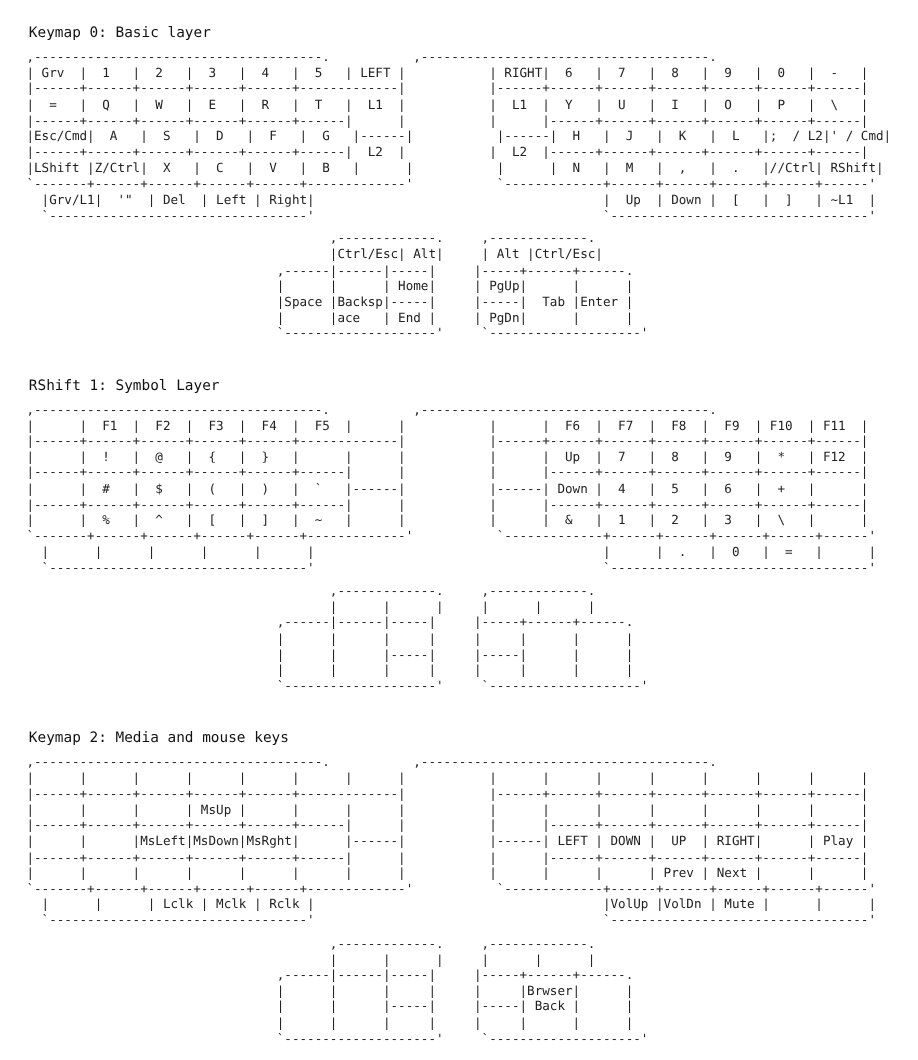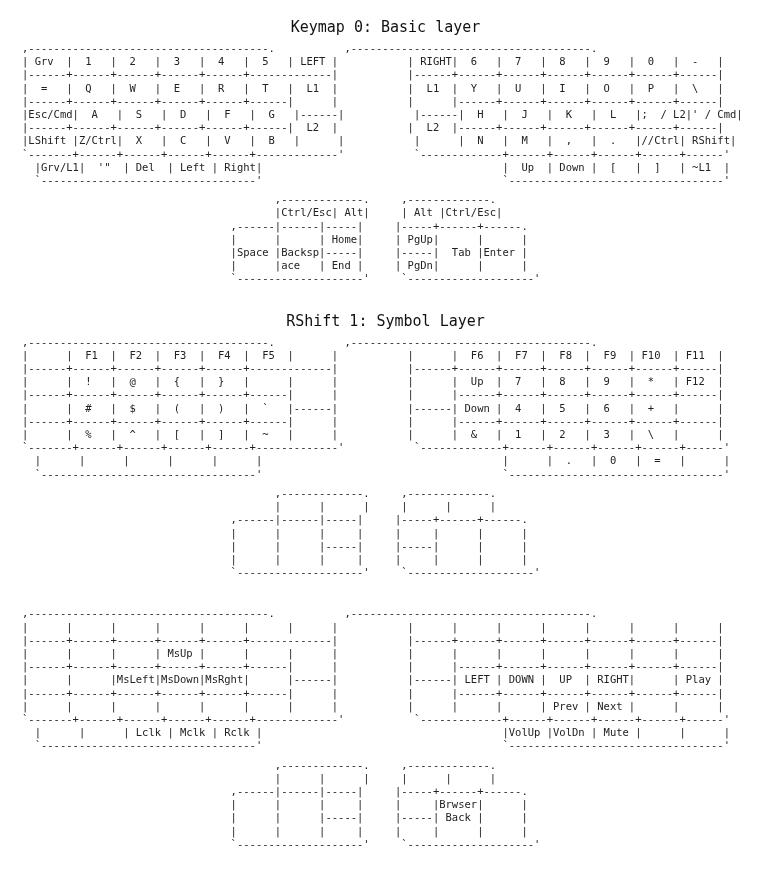--- a/index.html
+++ b/index.html
@@ -17,26 +17,25 @@
     position: relative;
     width: 765px;
     height: 883px;
     box-sizing: border-box;
     padding: 20px 18px 10px 22px;
   }
   .layer {
     margin-bottom: 14px;
   }
   .layer-title {
-    font-size: 15px;
+    font-size: 12px;
     line-height: 14px;
     margin: 0 0 8px 2px;
     white-space: pre;
     color: #111;
-    text-align: center;
   }
   .ascii {
     font-family: "DejaVu Sans Mono", monospace;
     font-size: 10.5px;
     line-height: 13.2px;
     white-space: pre;
     color: #222;
     margin: 0;
     letter-spacing: 0px;
   }
@@ -93,20 +92,21 @@
                                  ,------|------|-----|     |-----+------+------.
                                  |      |      |     |     |     |      |      |
                                  |      |      |-----|     |-----|      |      |
                                  |      |      |     |     |     |      |      |
                                  `--------------------'     `--------------------'</pre>
   </section>
 
   <div class="spacer-md"></div>
 
   <section class="layer layer-2">
+    <div class="layer-title">Keymap 2: Media and mouse keys</div>
     <pre class="ascii">,--------------------------------------.           ,--------------------------------------.
 |      |      |      |      |      |      |      |           |      |      |      |      |      |      |      |
 |------+------+------+------+------+-------------|           |------+------+------+------+------+------+------|
 |      |      |      | MsUp |      |      |      |           |      |      |      |      |      |      |      |
 |------+------+------+------+------+------|      |           |      |------+------+------+------+------+------|
 |      |      |MsLeft|MsDown|MsRght|      |------|           |------| LEFT | DOWN |  UP  | RIGHT|      | Play |
 |------+------+------+------+------+------|      |           |      |------+------+------+------+------+------|
 |      |      |      |      |      |      |      |           |      |      |      | Prev | Next |      |      |
 `-------+------+------+------+------+-------------'           `-------------+------+------+------+------+------'
   |      |      | Lclk | Mclk | Rclk |                                      |VolUp |VolDn | Mute |      |      |

